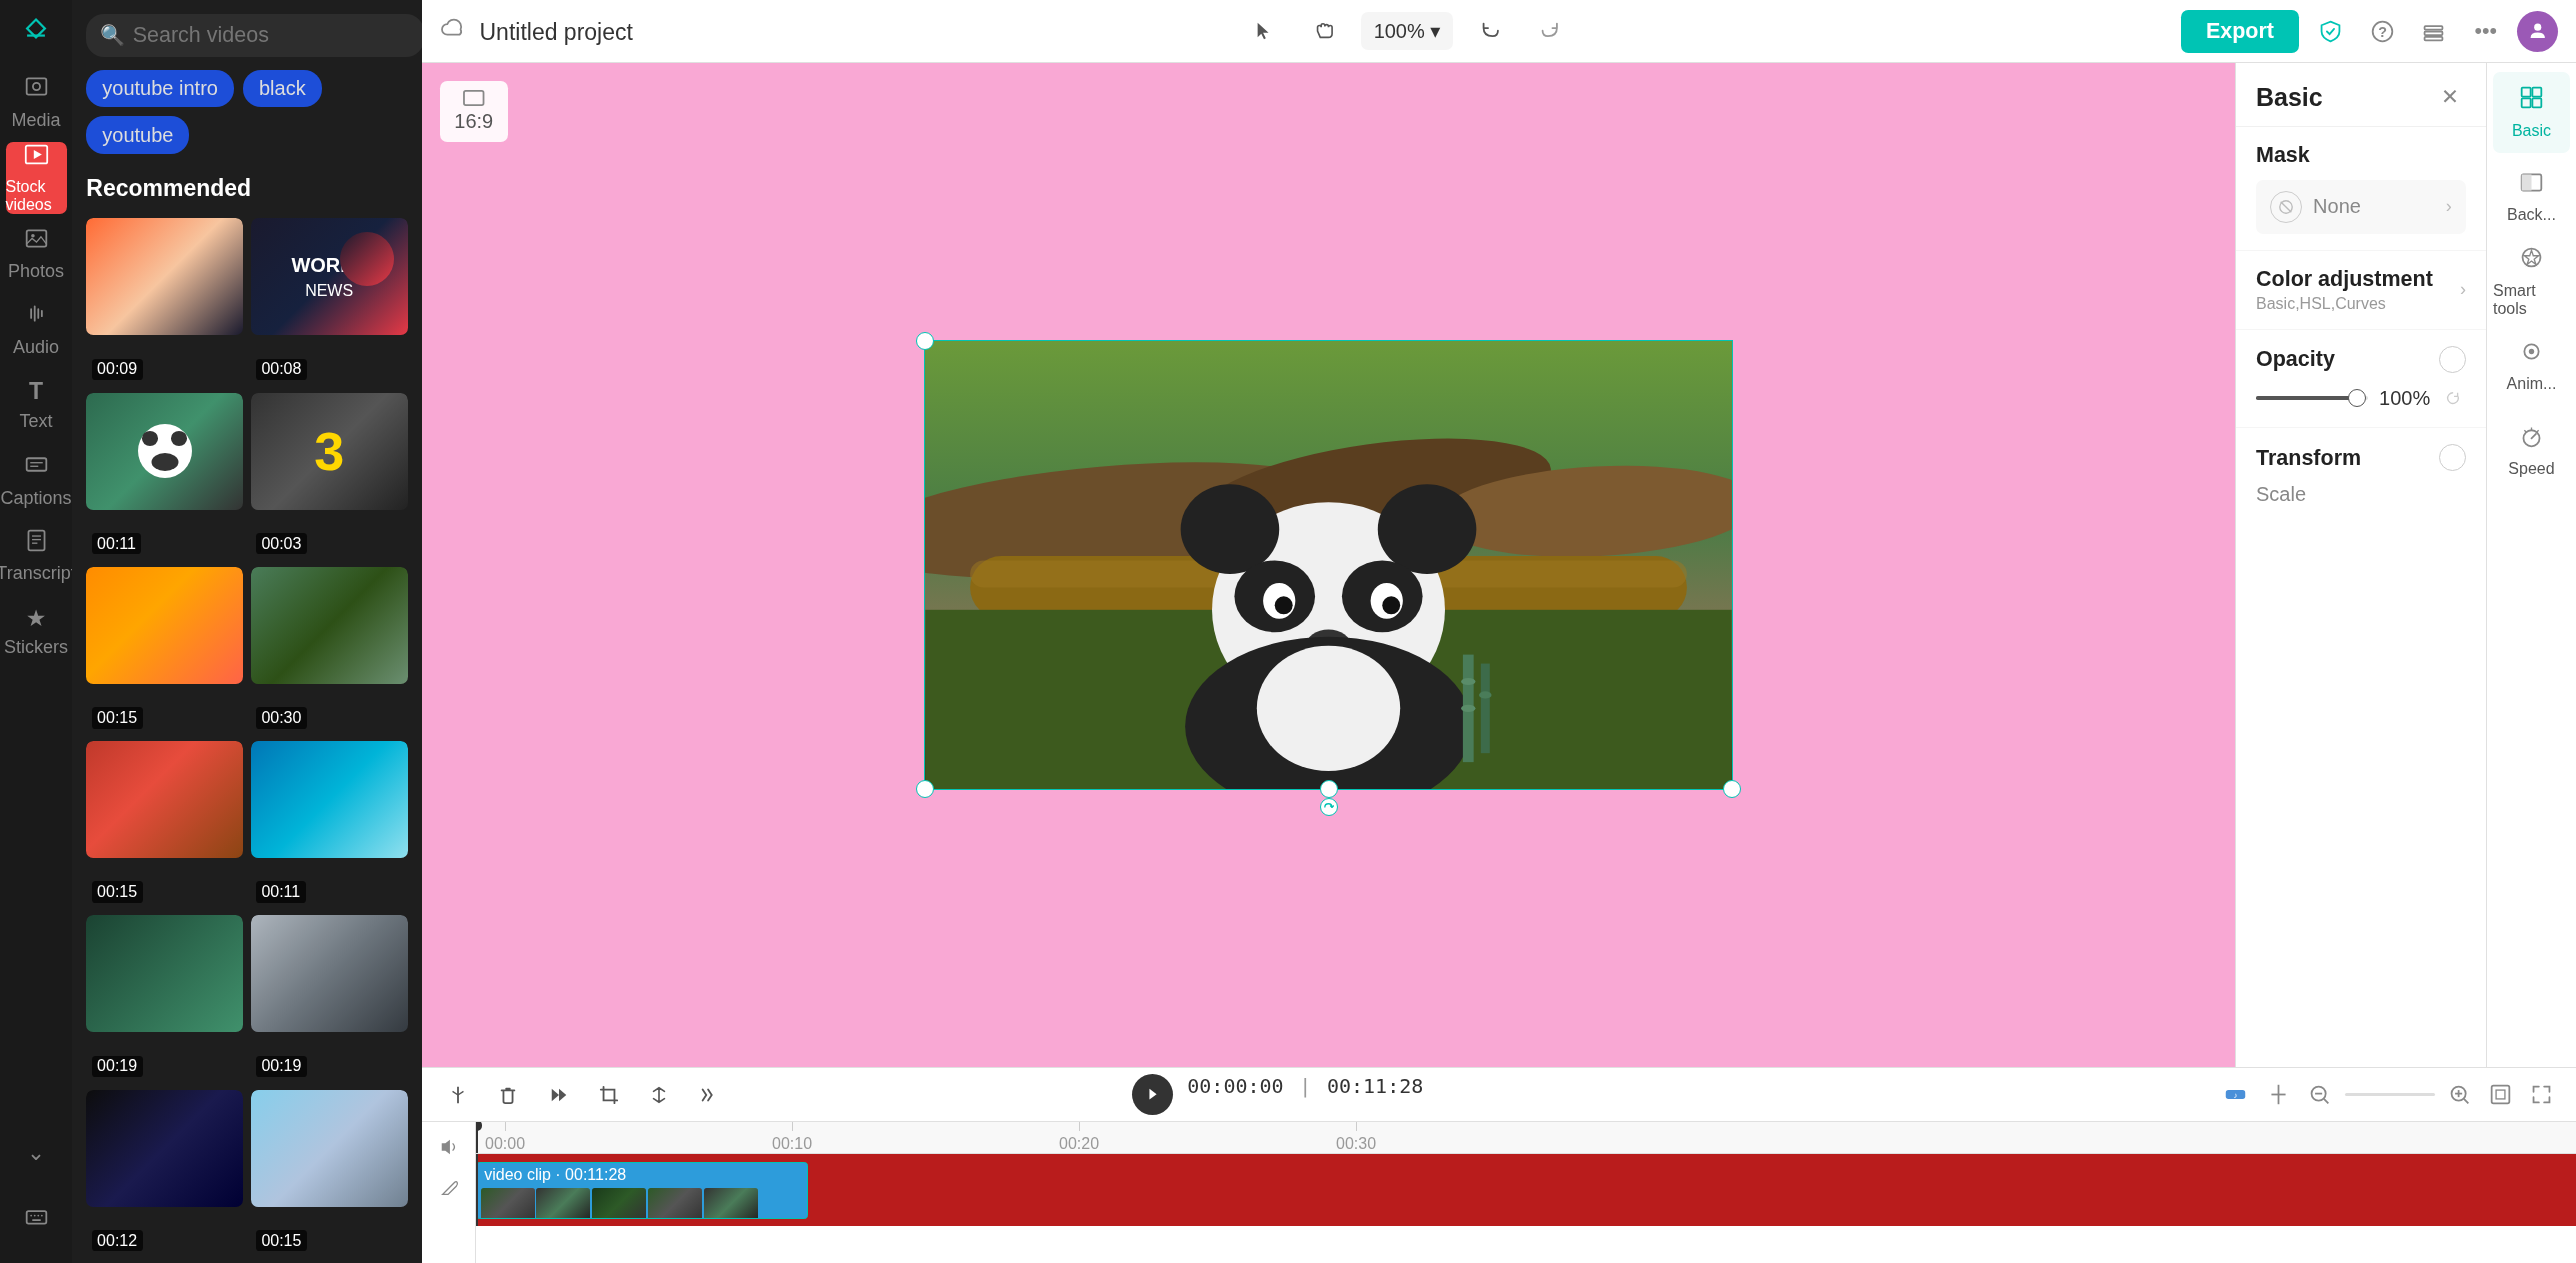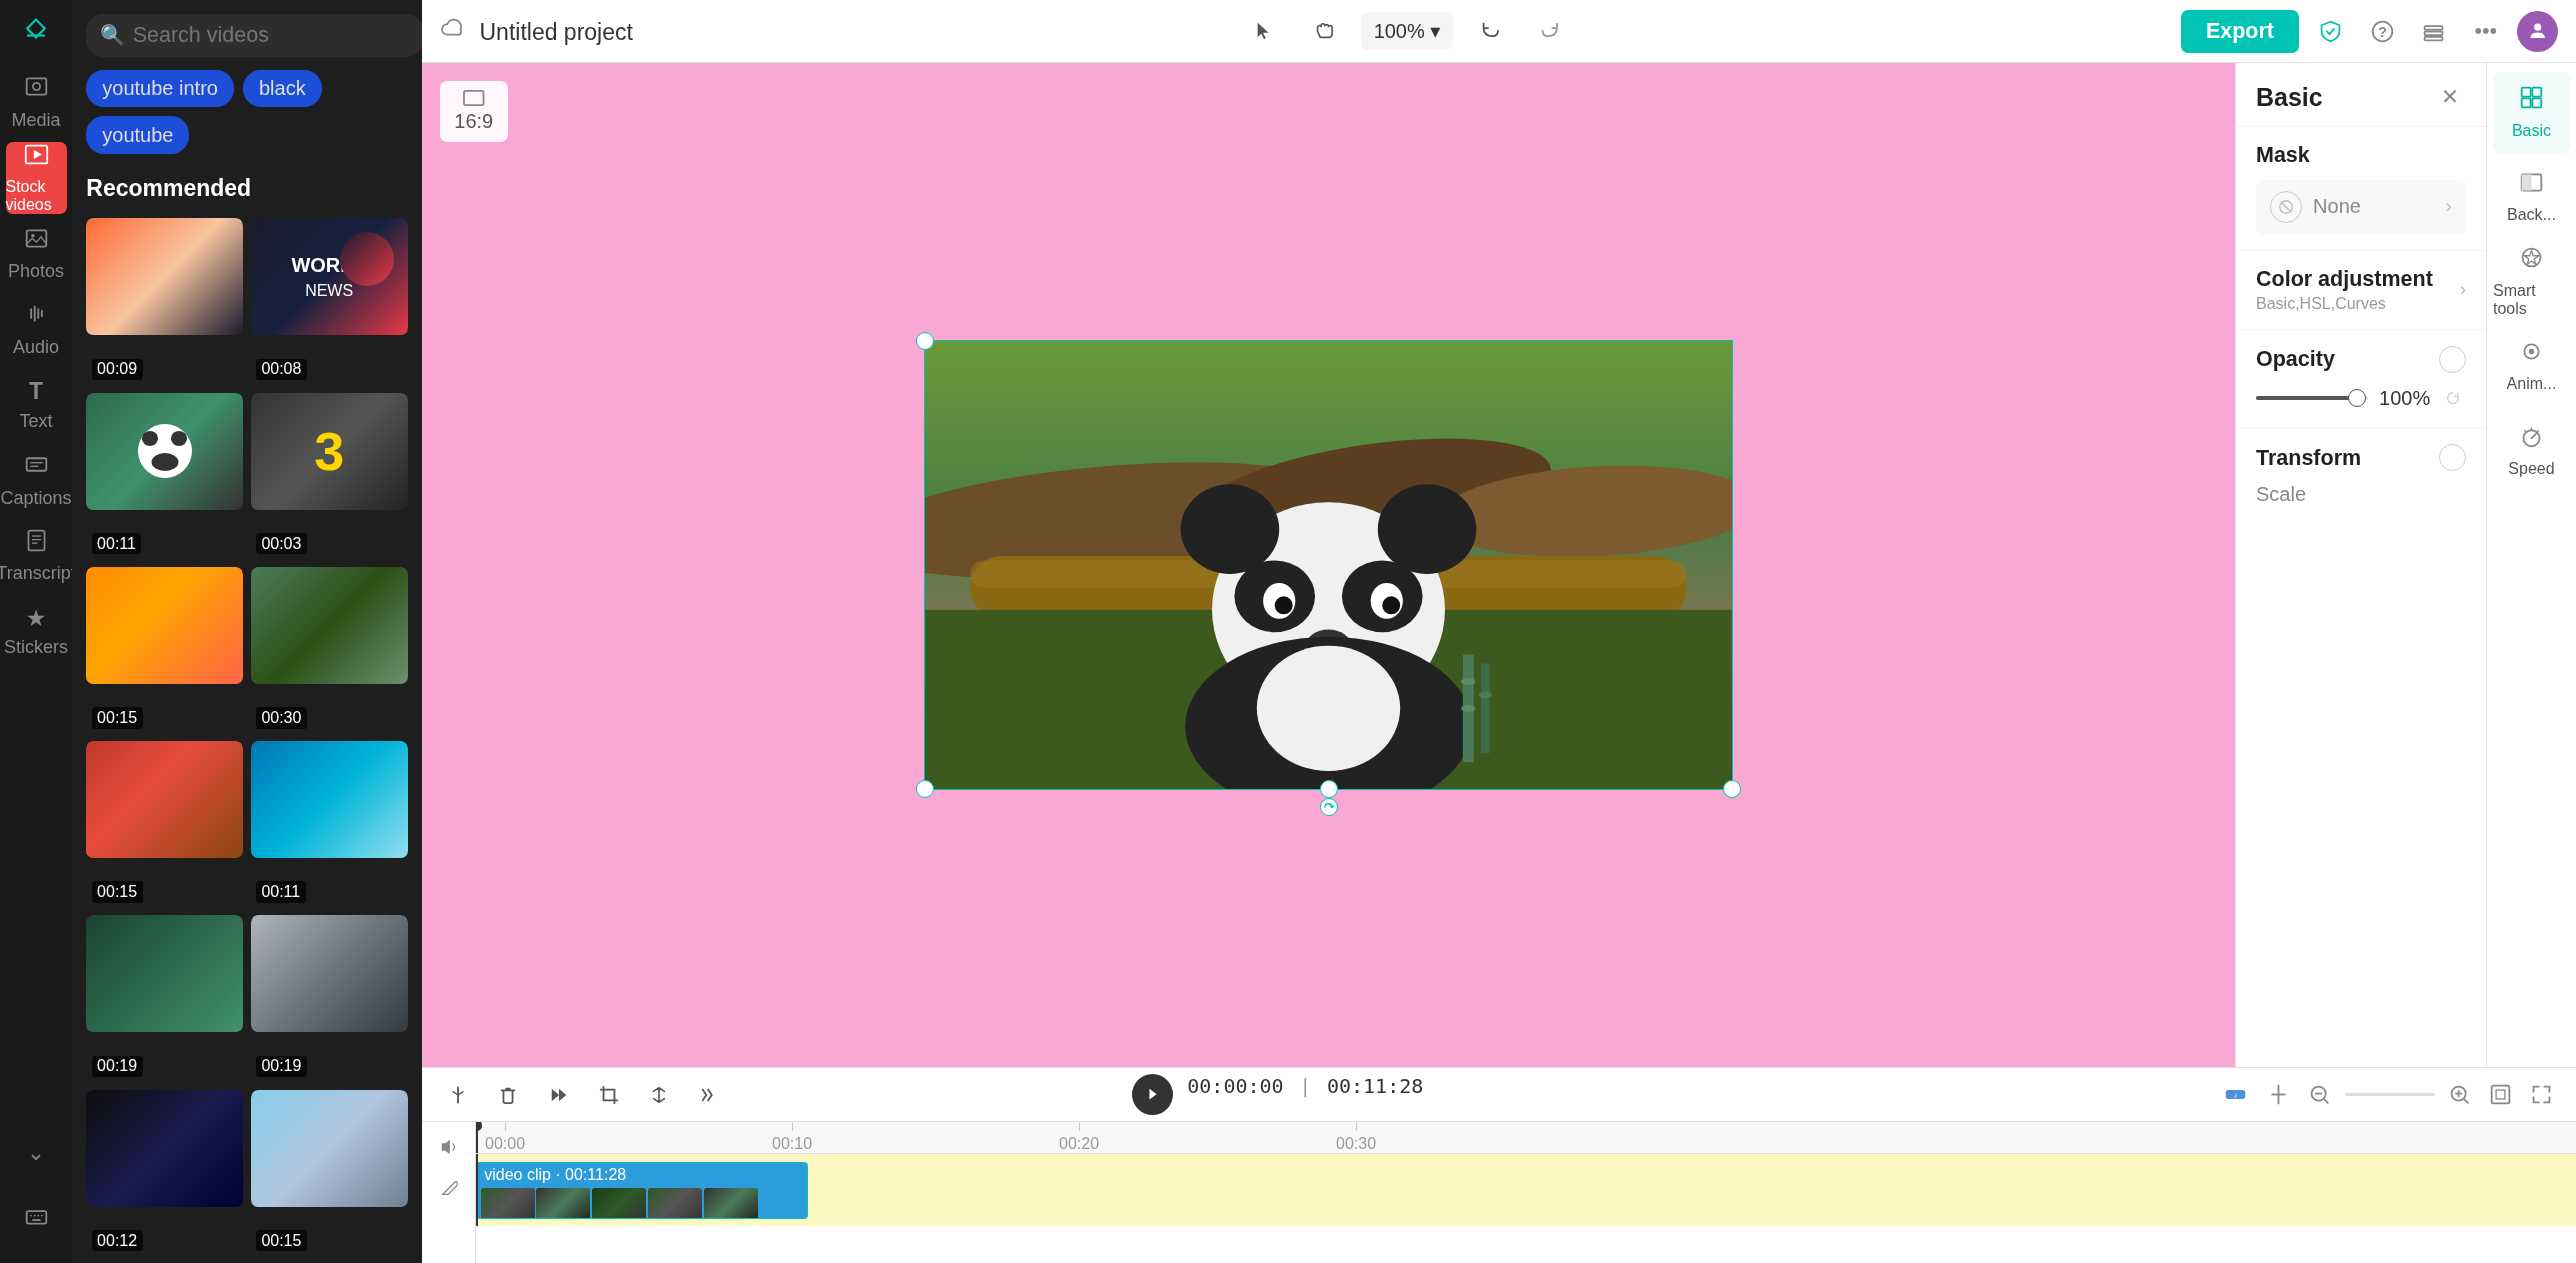--- a/index.html
+++ b/index.html
@@ -650,21 +650,21 @@
       background: #333;
       border-radius: 50%;
       margin-left: -4.5px;
       margin-top: -1.8px;
     }
     .track-row {
       height: 72px;
       display: flex;
       align-items: center;
       position: relative;
-      background: #fef9c3;
+      background: #b91c1c;
     }
     .video-clip-block {
       position: absolute;
       left: 0;
       height: 57px;
       background: #2d9cdb;
       border-radius: 3.6px;
       border: 1.8px solid #00c4b4;
       display: flex;
       align-items: center;

